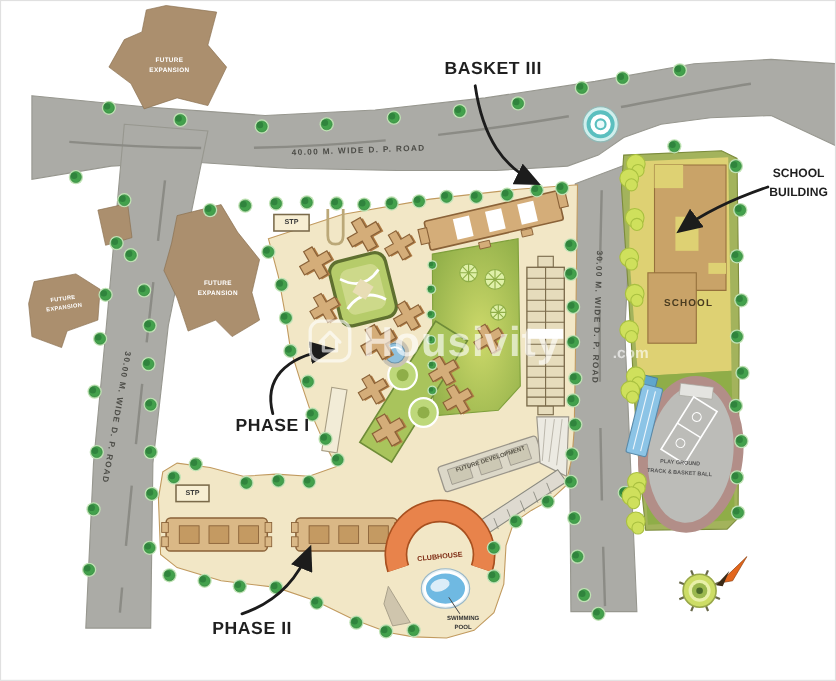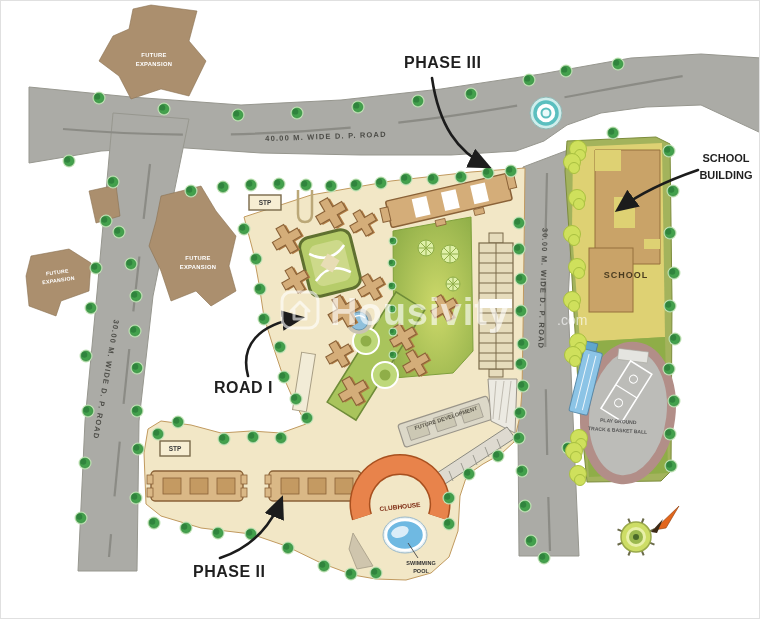--- a/index.html
+++ b/index.html
@@ -7,21 +7,21 @@
           font-family:"Liberation Sans",sans-serif;border:1px solid #e0e0e0;box-sizing:border-box;}
   svg.map{position:absolute;left:0;top:0;}
   .lbl{position:absolute;font-weight:bold;color:#1f1f1f;white-space:pre-line;transform-origin:center;}
   .callout{font-size:16px;letter-spacing:.5px;}
   .roadlbl{font-size:7.5px;letter-spacing:1.2px;color:#4c4c47;text-align:center;}
   .felbl{font-size:5.8px;color:#fff;text-align:center;line-height:1.5;letter-spacing:.3px;}
   .tinylbl{text-align:center;line-height:1.5;}
   .watermark{position:absolute;left:278px;top:288px;display:flex;align-items:flex-end;gap:9px;
              color:rgba(255,255,255,0.62);}
   .watermark .brand{font-size:38px;font-weight:bold;letter-spacing:1px;line-height:1;}
-  .watermark .suffix{font-size:14px;font-weight:normal;line-height:1.6;padding-left:38px;}
+  .watermark .suffix{font-size:14px;font-weight:bold;line-height:1.6;padding-left:38px;}
 </style>
 </head>
 <body>
 
 <div class="canvas">
 
 <svg class="map" width="760" height="619" viewBox="0 0 760 619" xmlns="http://www.w3.org/2000/svg">
   <defs>
     <marker id="ah" markerWidth="10" markerHeight="8" refX="7" refY="4" orient="auto">
       <polygon points="0,0 9,4 0,8" fill="#1c1c1c"></polygon>
@@ -781,22 +781,22 @@
   </g>
 
   <g stroke="#1c1c1c" stroke-width="2.6" fill="none" stroke-linecap="round">
     <path marker-end="url(#ah)" d="M 431,77 C 438,125 457,151 486,165"></path>
     <path marker-end="url(#ah)" d="M 697,169 C 665,180 638,193 618,208"></path>
     <path marker-end="url(#ah)" d="M 247,375 C 239,345 257,323 299,317"></path>
     <path marker-end="url(#ah)" d="M 219,557 C 252,546 270,524 280,499"></path>
   </g>
 </svg>
 
-<div class="lbl callout" style="left:403px;top:53px;">PHASE III</div>
-<div class="lbl callout" style="left:213px;top:378px;">ROAD I</div>
+<div class="lbl callout" style="left:403px;top:53px;">BASKET III</div>
+<div class="lbl callout" style="left:213px;top:378px;">PHASE I</div>
 <div class="lbl callout" style="left:192px;top:562px;">PHASE II</div>
 <div class="lbl tinylbl" style="left:690px;top:149px;width:70px;font-size:11px;line-height:1.55;text-align:center;">SCHOOL
 BUILDING</div>
 <div class="lbl tinylbl" style="left:595px;top:268px;width:60px;font-size:9px;letter-spacing:1px;color:#4a3c20;">SCHOOL</div>
 
 <div class="lbl roadlbl" style="left:240px;top:131px;width:170px;transform:rotate(-2deg);">40.00 M. WIDE D. P. ROAD</div>
 <div class="lbl roadlbl" style="left:30px;top:374px;width:150px;transform:rotate(100deg);">30.00 M. WIDE D. P. ROAD</div>
 <div class="lbl roadlbl" style="left:467px;top:283px;width:150px;transform:rotate(92deg);">30.00 M. WIDE D. P. ROAD</div>
 
 <div class="lbl felbl" style="left:125px;top:50px;width:56px;">FUTURE

